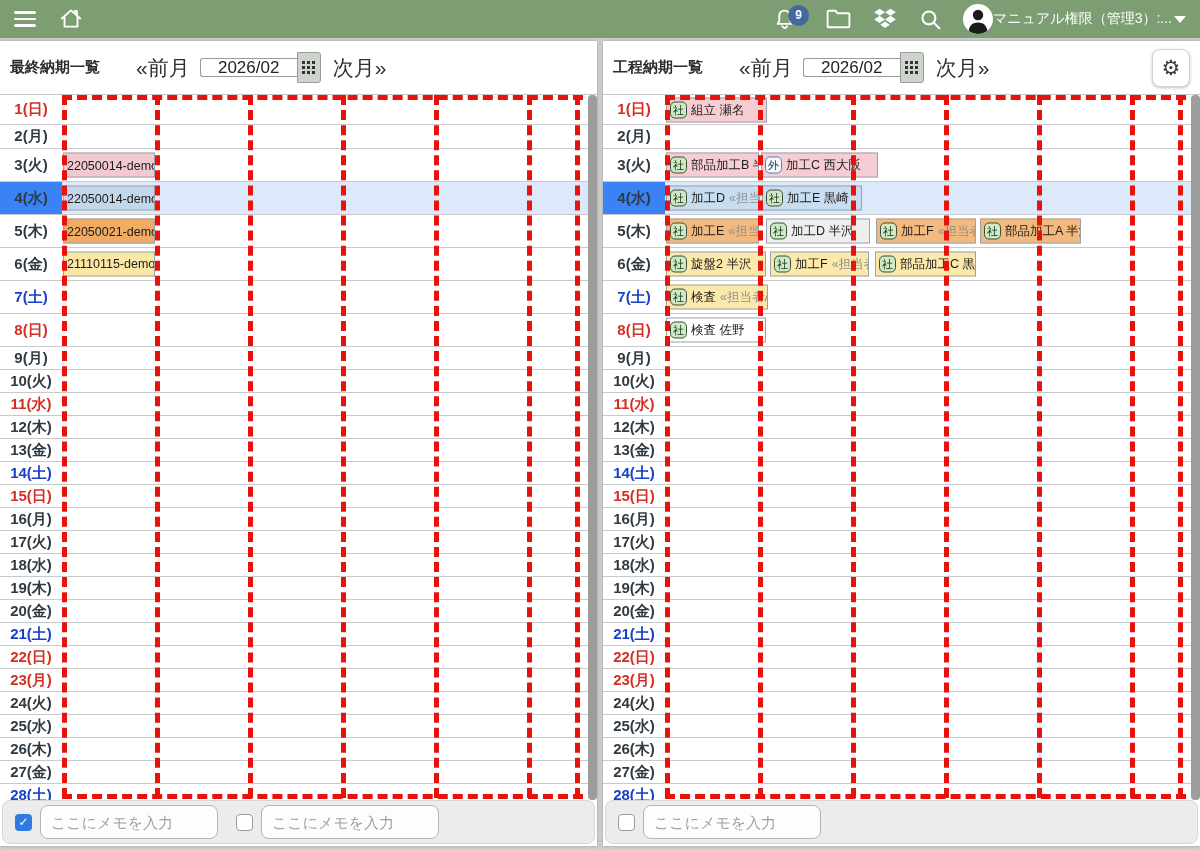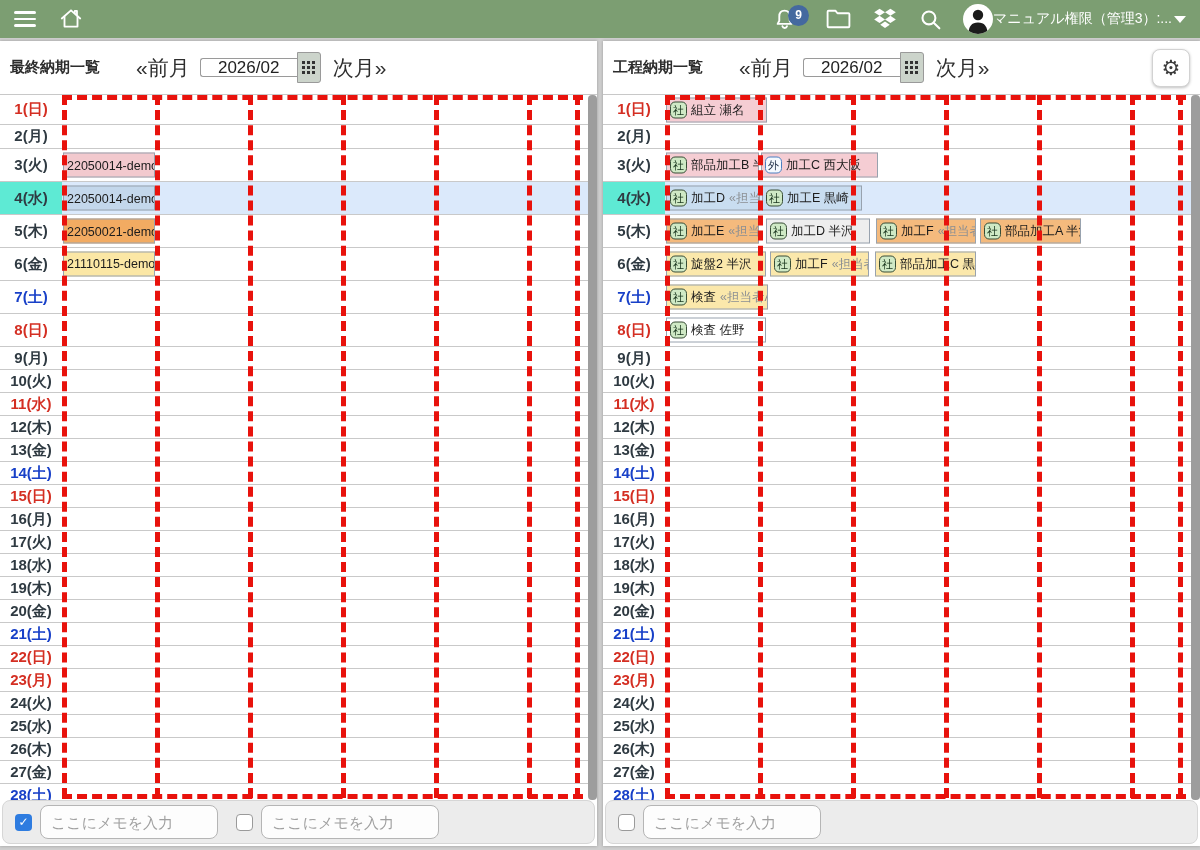--- a/index.html
+++ b/index.html
@@ -47,21 +47,21 @@
   .calendar { position:relative; height:706px; overflow:hidden; border-top:1px solid #c8c8c8; }
   .day-row { display:flex; border-bottom:1px solid #c9c9c9; }
   .h30{height:30px} .h24{height:24px} .h33{height:33px} .h23{height:23px}
   .day-label { width:62px; flex:none; display:flex; align-items:center; justify-content:center;
     font-weight:bold; font-size:15px;text-align:center; }
   .c-sun,.c-holiday { color:#d42e22; }
   .c-sat { color:#1840c8; }
   .c-weekday { color:#2f3a42; }
   .day-content { flex:1; position:relative; }
   .today .day-content { background:#dbe9fb; }
-  .today .day-label { background:#5eead4; }
+  .today .day-label { background:#3b82f6; }
 
   .chip { position:absolute; top:50%; transform:translateY(-50%); height:25px;
     border:1px solid #98a2ae; display:flex; align-items:center; gap:4px; padding:0 3px;
     overflow:hidden; white-space:nowrap; font-size:12.5px; color:#1c1c1c; z-index:1; cursor:pointer; }
   .chip-sub { color:#8b8f93; }
   .badge { flex:none; width:17px; height:17px; border-radius:5px; display:flex; align-items:center;
     justify-content:center; font-size:11px; color:#15311a; }
   .b-soc { background:#cfe9c5; border:1.6px solid #384d36; }
   .b-ext { background:#f5f9ff; border:1.6px solid #4d7fc0; color:#1c2b45; }
 

